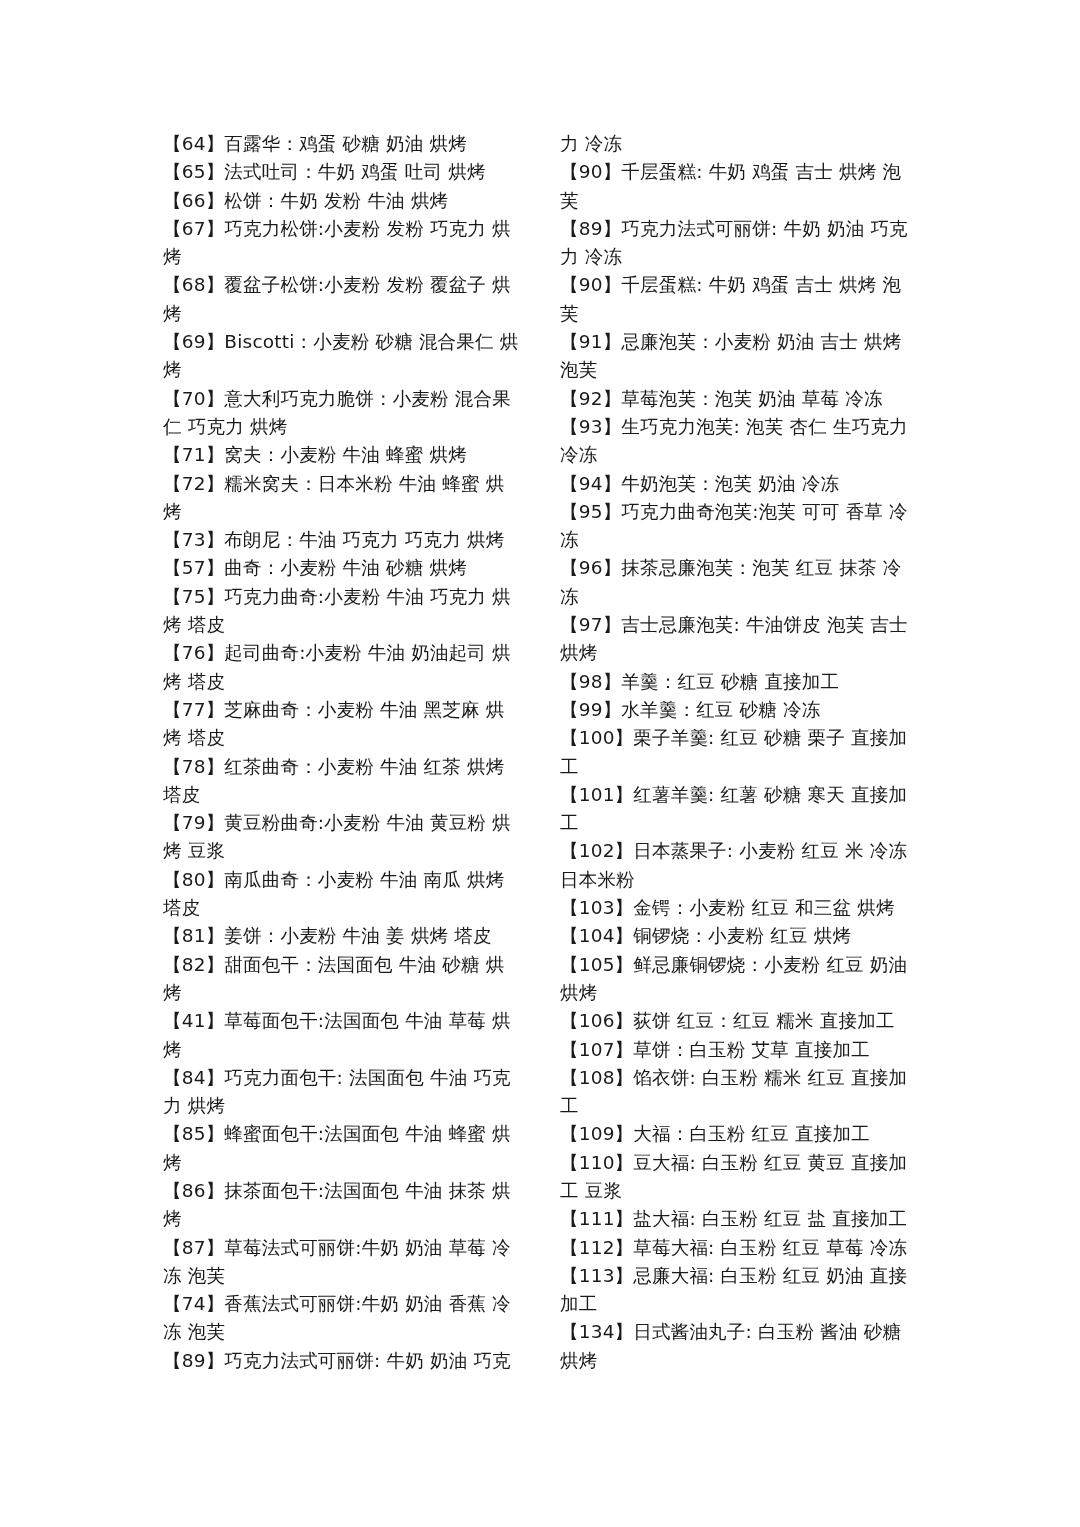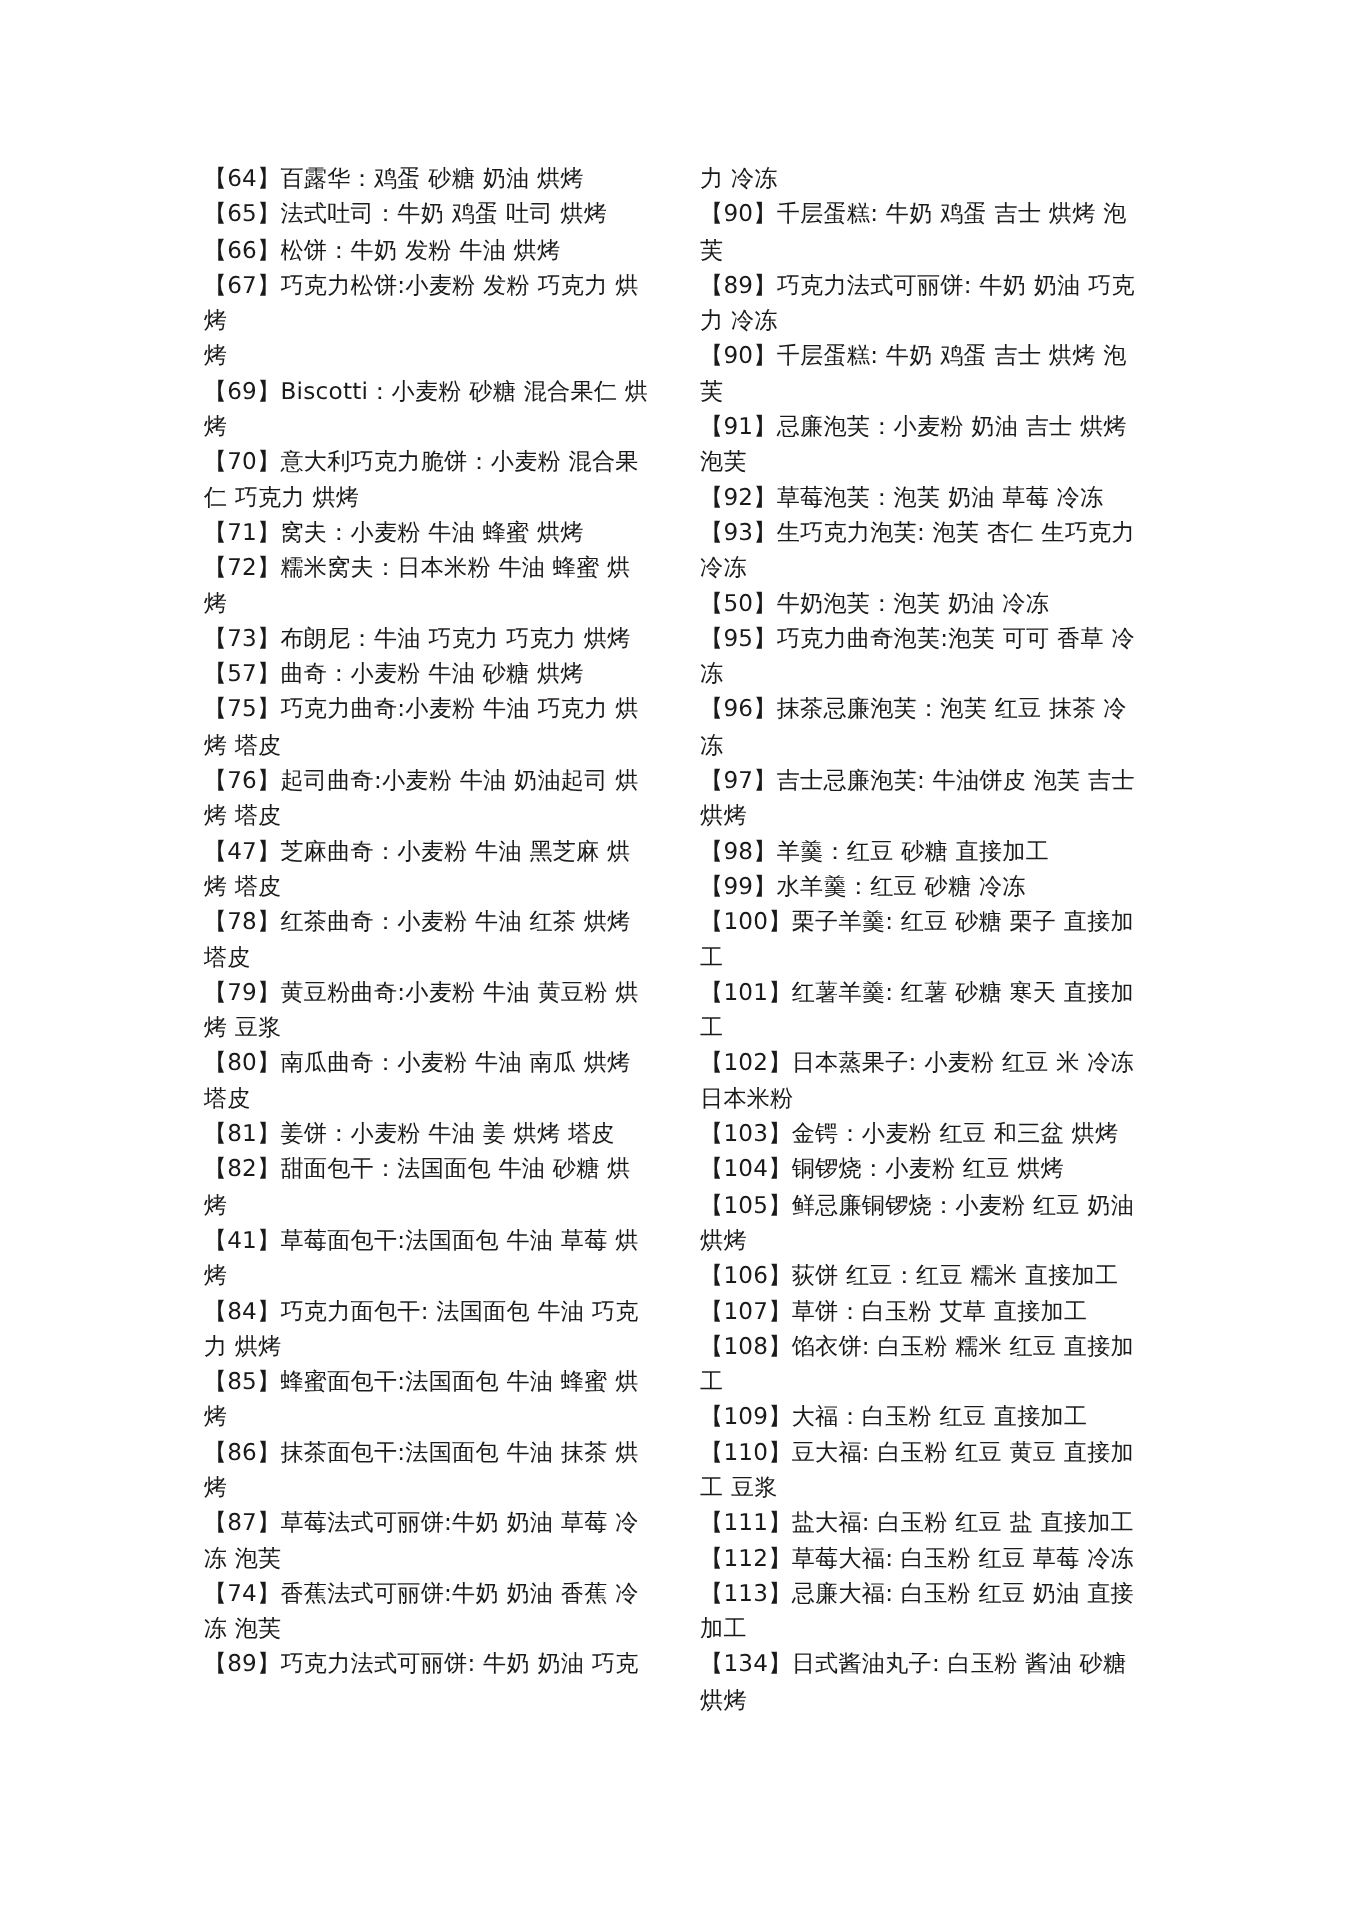--- a/index.html
+++ b/index.html
@@ -42,35 +42,36 @@
 </head>
 <body>
 
 <div class="page">
   <div class="column col-left" id="col-left">
       <span class="line">【64】百露华：鸡蛋  砂糖  奶油  烘烤</span>
       <span class="line">【65】法式吐司：牛奶  鸡蛋  吐司  烘烤</span>
       <span class="line">【66】松饼：牛奶  发粉  牛油  烘烤</span>
       <span class="line">【67】巧克力松饼:小麦粉  发粉  巧克力  烘</span>
       <span class="line">烤</span>
+      <span class="line">【68】覆盆子松饼:小麦粉  发粉  覆盆子  烘</span>
       <span class="line">烤</span>
       <span class="line">【69】Biscotti：小麦粉  砂糖  混合果仁  烘</span>
       <span class="line">烤</span>
       <span class="line">【70】意大利巧克力脆饼：小麦粉  混合果</span>
       <span class="line">仁  巧克力  烘烤</span>
       <span class="line">【71】窝夫：小麦粉  牛油  蜂蜜  烘烤</span>
       <span class="line">【72】糯米窝夫：日本米粉  牛油  蜂蜜  烘</span>
       <span class="line">烤</span>
       <span class="line">【73】布朗尼：牛油  巧克力  巧克力  烘烤</span>
       <span class="line">【57】曲奇：小麦粉  牛油  砂糖  烘烤</span>
       <span class="line">【75】巧克力曲奇:小麦粉  牛油  巧克力  烘</span>
       <span class="line">烤  塔皮</span>
       <span class="line">【76】起司曲奇:小麦粉  牛油  奶油起司  烘</span>
       <span class="line">烤  塔皮</span>
-      <span class="line">【47】芝麻曲奇：小麦粉  牛油  黑芝麻  烘</span>
+      <span class="line">【77】芝麻曲奇：小麦粉  牛油  黑芝麻  烘</span>
       <span class="line">烤  塔皮</span>
       <span class="line">【78】红茶曲奇：小麦粉  牛油  红茶  烘烤</span>
       <span class="line">塔皮</span>
       <span class="line">【79】黄豆粉曲奇:小麦粉  牛油  黄豆粉  烘</span>
       <span class="line">烤  豆浆</span>
       <span class="line">【80】南瓜曲奇：小麦粉  牛油  南瓜  烘烤</span>
       <span class="line">塔皮</span>
       <span class="line">【81】姜饼：小麦粉  牛油  姜  烘烤  塔皮</span>
       <span class="line">【82】甜面包干：法国面包  牛油  砂糖  烘</span>
       <span class="line">烤</span>
@@ -94,21 +95,21 @@
       <span class="line">芙</span>
       <span class="line">【89】巧克力法式可丽饼: 牛奶  奶油  巧克</span>
       <span class="line">力  冷冻</span>
       <span class="line">【90】千层蛋糕: 牛奶  鸡蛋  吉士  烘烤  泡</span>
       <span class="line">芙</span>
       <span class="line">【91】忌廉泡芙：小麦粉  奶油  吉士  烘烤</span>
       <span class="line">泡芙</span>
       <span class="line">【92】草莓泡芙：泡芙  奶油  草莓  冷冻</span>
       <span class="line">【93】生巧克力泡芙: 泡芙  杏仁  生巧克力</span>
       <span class="line">冷冻</span>
-      <span class="line">【50】牛奶泡芙：泡芙  奶油  冷冻</span>
+      <span class="line">【94】牛奶泡芙：泡芙  奶油  冷冻</span>
       <span class="line">【95】巧克力曲奇泡芙:泡芙  可可  香草  冷</span>
       <span class="line">冻</span>
       <span class="line">【96】抹茶忌廉泡芙：泡芙  红豆  抹茶  冷</span>
       <span class="line">冻</span>
       <span class="line">【97】吉士忌廉泡芙: 牛油饼皮  泡芙  吉士</span>
       <span class="line">烘烤</span>
       <span class="line">【98】羊羹：红豆  砂糖  直接加工</span>
       <span class="line">【99】水羊羹：红豆  砂糖  冷冻</span>
       <span class="line">【100】栗子羊羹: 红豆  砂糖  栗子  直接加</span>
       <span class="line">工</span>

